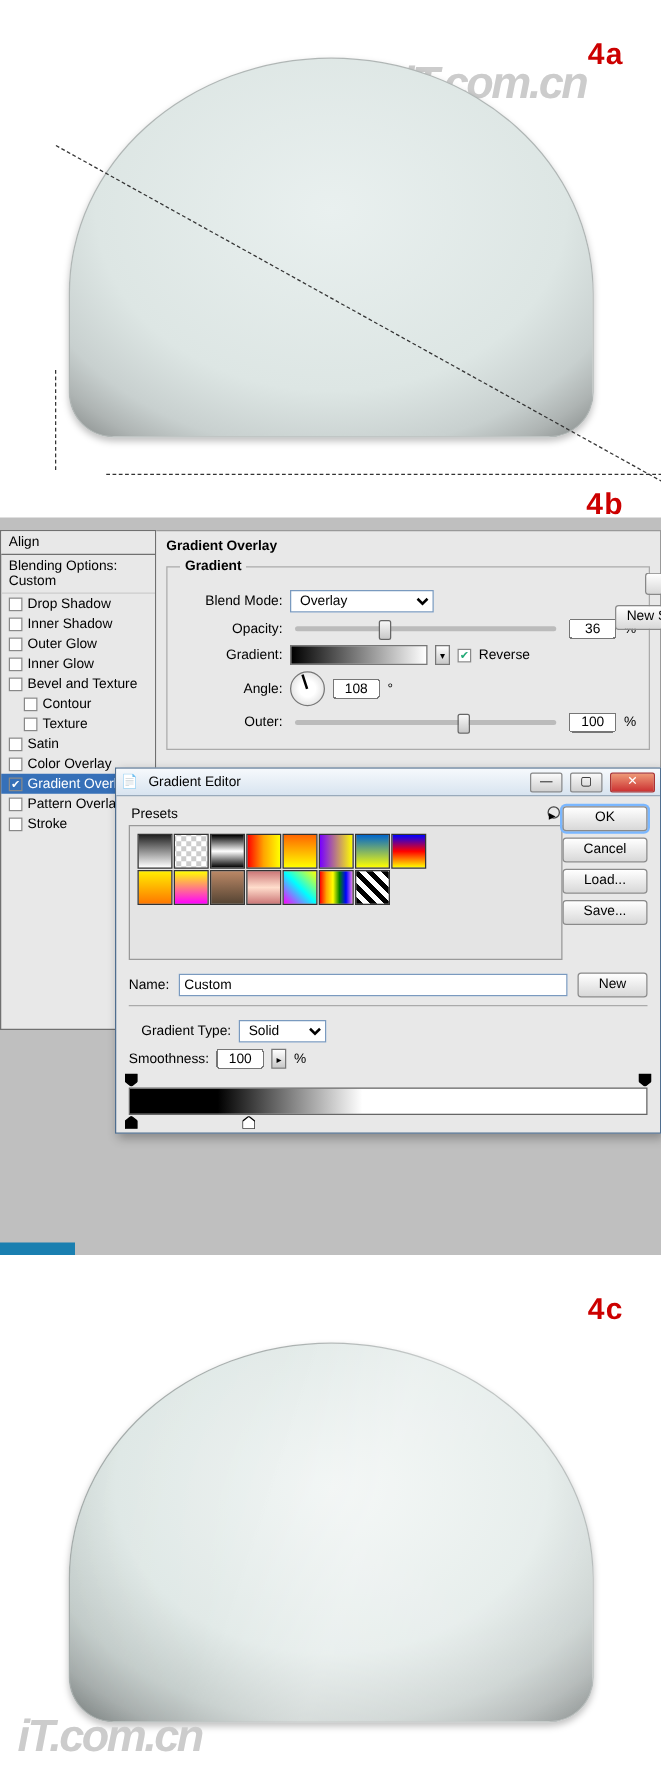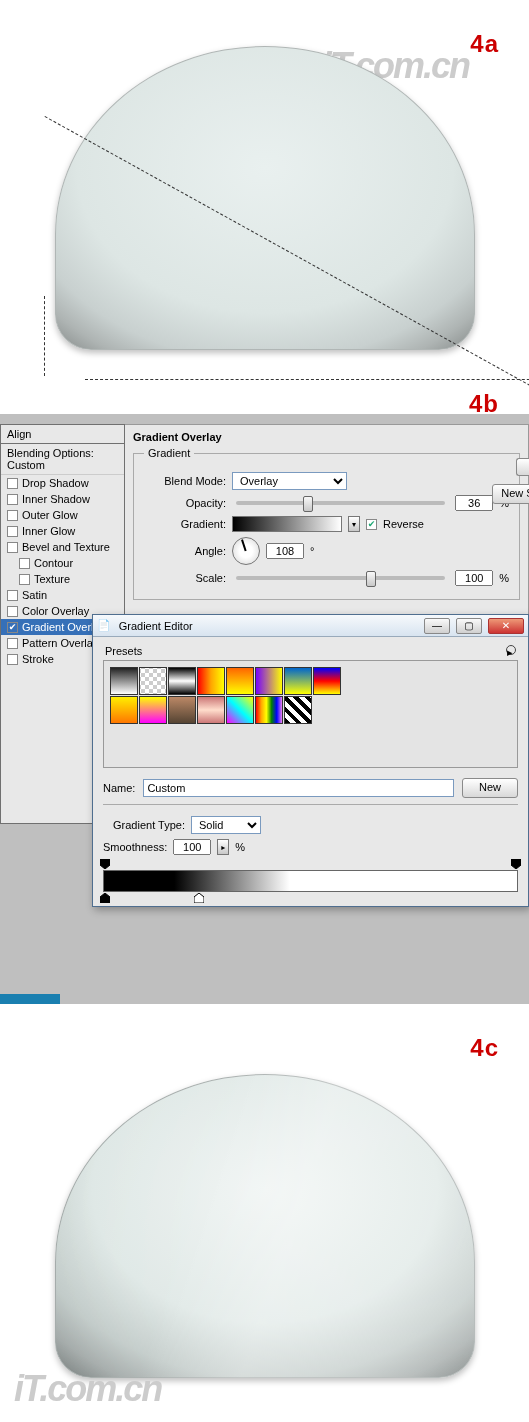--- a/index.html
+++ b/index.html
@@ -21,21 +21,21 @@
 .subhead{padding:3px 6px;border-bottom:1px solid #ccc}
 .style-row{display:flex;align-items:center;padding:2px 6px;gap:4px}
 .style-row .cb{width:11px;height:11px;border:1px solid #888;background:#fff}
 .style-row.sel{background:#3670b8;color:#fff}
 .style-row.sel span{color:#fff}
 .style-row.sel .cb{background:#3670b8;color:#fff;display:flex;align-items:center;justify-content:center;font-size:9px}
 .indent1{padding-left:18px}
 .right-side{flex:1;padding:6px 8px;border:1px solid #999;border-left:none;background:#e8e8e8;position:relative}
 .go-title{font-weight:bold}
 fieldset.grad{border:1px solid #aaa;margin-top:4px;padding:8px 10px}
-legend{font-weight:normal;padding:0 4px}
+legend{font-weight:bold;padding:0 4px}
 .row{display:flex;align-items:center;margin:5px 0;gap:6px}
 .lbl{width:82px;text-align:right}
 select,input[type=text]{border:1px solid #7a9abf;background:#fff;height:18px;padding:0 3px;font-size:11px}
 .slider{flex:1;height:4px;background:#bbb;border-radius:2px;position:relative;margin:0 4px}
 .slider::after{content:"";position:absolute;top:-5px;width:8px;height:14px;border:1px solid #666;border-radius:2px;background:linear-gradient(#f8f8f8,#c8c8c8)}
 .slider.op36::after{left:32%}
 .slider.sc100::after{left:62%}
 .num{width:38px;text-align:center}
 .cb2{width:11px;height:11px;border:1px solid #888;background:#fff;display:inline-flex;align-items:center;justify-content:center;font-size:9px}
 .dial{width:28px;height:28px;border:1px solid #777;border-radius:50%;background:radial-gradient(#fff 35%,#d4d4d4);position:relative}
@@ -163,21 +163,21 @@
         <span class="cb2" style="color:#2a7">✔</span>
         <span>Reverse</span>
       </div>
       <div class="row">
         <span class="lbl">Angle:</span>
         <div class="dial"></div>
         <input class="num" value="108" style="">
         <span>°</span>
       </div>
       <div class="row">
-        <span class="lbl">Scale:</span>
+        <span class="lbl">Outer:</span>
         <div class="slider sc100" style="width:110px"></div>
         <input class="num" value="100" style="">
         <span>%</span>
       </div>
     </fieldset>
   </div>
 
   <div style="position:absolute;right:-1px;top:34px;width:14px;height:18px;border:1px solid #888;border-right:none;border-radius:3px 0 0 3px;background:linear-gradient(#fff,#d8d8d8)"></div>
   <div class="btn" style="position:absolute;right:-40px;top:60px">New Style...</div>
 </div>
@@ -211,20 +211,26 @@
           <div class="sw" style="background:linear-gradient(#fe0,#f70)"></div>
           <div class="sw" style="background:linear-gradient(#ff0,#f0f)"></div>
           <div class="sw" style="background:linear-gradient(#b86,#543)"></div>
           <div class="sw" style="background:linear-gradient(#c77,#fdc,#c77)"></div>
           <div class="sw" style="background:linear-gradient(45deg,#f0f,#0ff,#ff0)"></div>
           <div class="sw" style="background:linear-gradient(90deg,red,orange,yellow,green,blue,violet)"></div>
           <div class="sw" style="background:repeating-linear-gradient(45deg,#000 0 4px,#fff 4px 8px)"></div>
         </div>
       </div>
     </div>
+    <div class="dlg-btns">
+      <div class="btn hl">OK</div>
+      <div class="btn">Cancel</div>
+      <div class="btn">Load...</div>
+      <div class="btn">Save...</div>
+    </div>
   </div>
   <div class="dlg-row">
     <span>Name:</span>
     <input type="text" class="name-field" value="Custom" style="">
     <div class="btn" style="min-width:56px">New</div>
   </div>
   <div class="pline"></div>
   <div class="ge-sub">
     <div class="row" style="margin-left:10px">
       <span>Gradient Type:</span>

